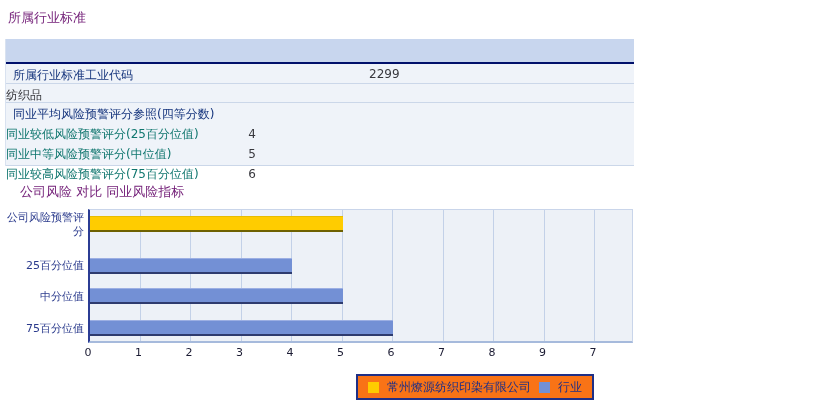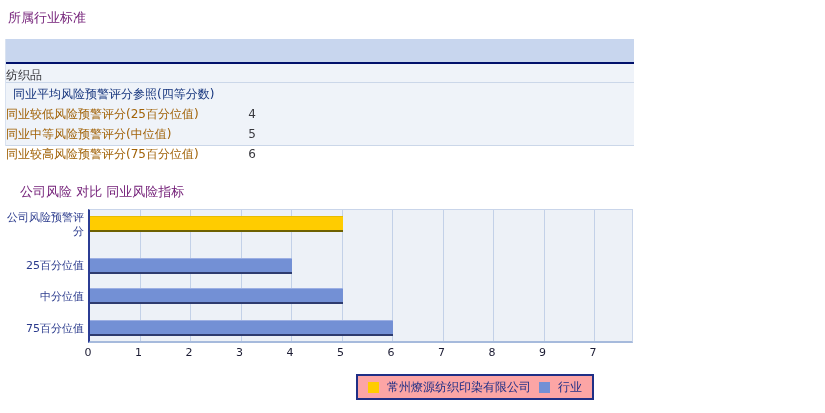--- a/index.html
+++ b/index.html
@@ -14,49 +14,53 @@
                     border-left:1px solid #D9E2F0; }
   .tbl-header { height:25px; background:#C8D6EE; border-bottom:2px solid #00106B; }
   .tbl-row { display:flex; background:#EFF3F9; border-bottom:1px solid #CBD7E9; }
   .tbl-row.r1 { height:20px; }
   .tbl-row.r2 { height:19px; }
   .tbl-row.r3 { height:63px; align-items:flex-start;flex-direction:column; }
   .tbl-label { width:363px; padding:3px 0 0 7px; color:#17367E; }
   .tbl-value { color:#38383E; padding-top:3px; }
   .ref-items { display:flex; flex-direction:column; padding-top:3px; }
   .ref-item { display:flex; justify-content:space-between; width:250px; height:20px; line-height:17px; }
-  .ref-item .ref-label { color:#a16207;text-align:right; }
+  .ref-item .ref-label { color:#0f766e;text-align:right; }
   .ref-item .ref-value { color:#38383E; }
 
   
   #chart { position:absolute; left:0; top:200px; width:700px; height:213px; font-size:11px; }
   #plot-area { position:absolute; left:88px; top:9px; width:545px; height:134px;
                background:#EDF1F7; border-left:2px solid #2B3C94; border-bottom:2px solid #A6BADC;
                border-top:1px solid #C9D5EA; border-right:1px solid #C9D5EA; }
   .gridline { position:absolute; top:0; bottom:0; width:1px; background:#C3D1E8; }
   .bar { position:absolute; left:0; }
   .bar.company { background:#FFCC00; border-top:1px solid #E7BC00; border-bottom:2px solid #6E6100; }
   .bar.industry { background:#7390D5; border-top:1px solid #9CAFE3; border-bottom:2px solid #2E3B6E; }
   .cat-label { position:absolute; width:78px; left:6px; text-align:right; color:#2A3A8C; line-height:14px; }
   .tick-label { position:absolute; width:22px; text-align:center; color:#1B1B33; top:146px; }
   #x-axis-title { position:absolute; top:158px; left:480px; width:112px; text-align:right; color:#2A3A8C; }
 
   
   #legend { position:absolute; left:356px; top:374px; height:26px; padding:0 10px;
             display:flex; align-items:center; gap:8px;
-            border:2px solid #1F2F86; background:#fca5a5; font-size:12px; color:#1F2F86; }
+            border:2px solid #1F2F86; background:#f97316; font-size:12px; color:#1F2F86; }
   .swatch { width:11px; height:11px; display:inline-block; flex:none; }
 </style>
 </head>
 <body>
 
 <div class="section-title" id="title-industry">所属行业标准</div>
 
 <div id="industry-table">
   <div class="tbl-header"></div>
+  <div class="tbl-row r1">
+    <div class="tbl-label">所属行业标准工业代码</div>
+    <div class="tbl-value">2299</div>
+  </div>
   <div class="tbl-row r2">
     <div class="tbl-value">纺织品</div>
   </div>
   <div class="tbl-row r3">
     <div class="tbl-label">同业平均风险预警评分参照(四等分数)</div>
     <div class="ref-items" id="ref-items">
         <div class="ref-item">
           <span class="ref-label">同业较低风险预警评分(25百分位值)</span>
           <span class="ref-value">4</span>
         </div>

